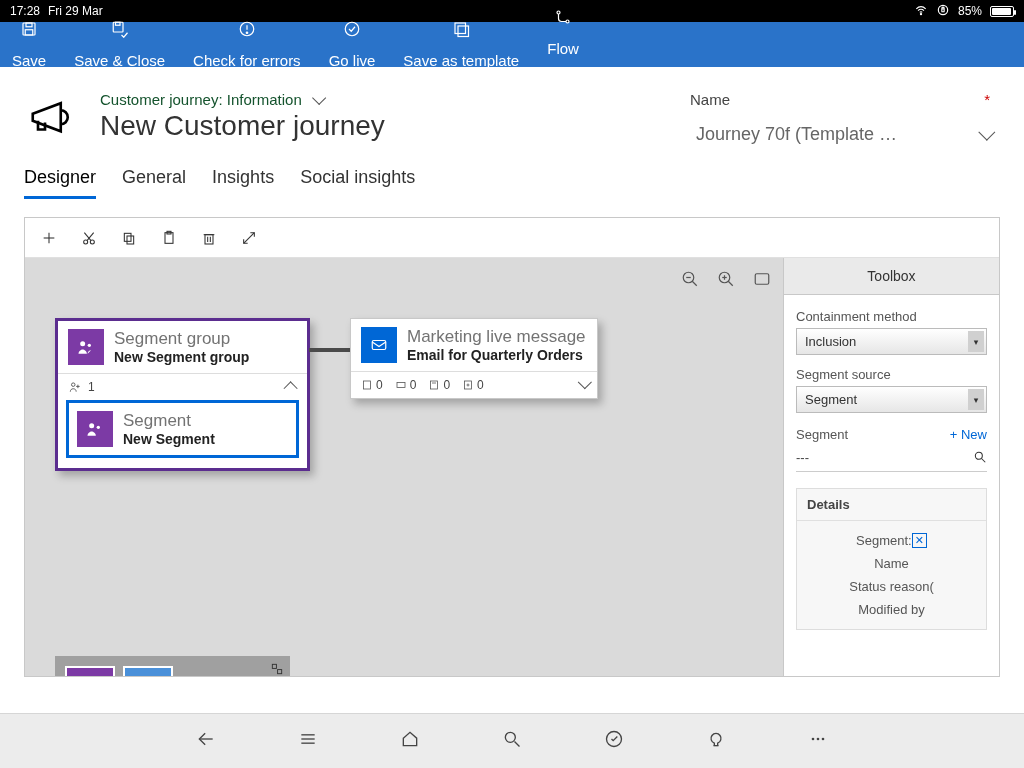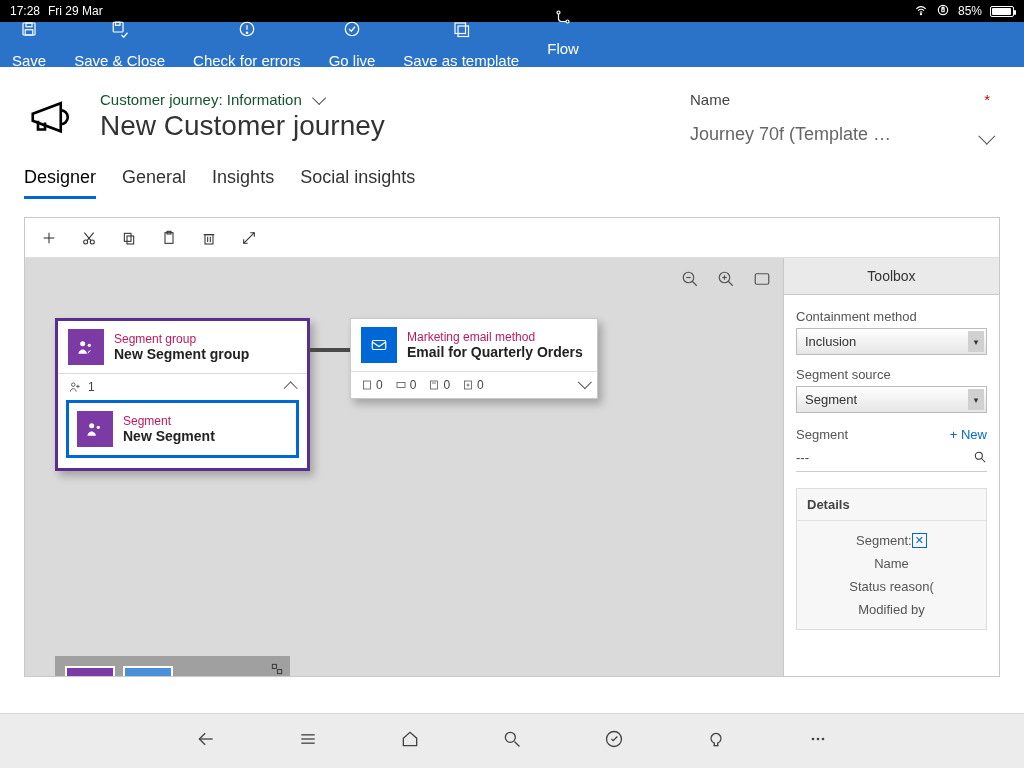--- a/index.html
+++ b/index.html
@@ -32,21 +32,21 @@
 }
 .megaphone { width: 56px; height: 56px; flex-shrink: 0; }
 .megaphone svg { width: 56px; height: 56px; }
 .head-left { flex: 1; }
 .breadcrumb { font-size: 15px; color: #14532d; display:flex; align-items:center; gap:10px;}
 .bc-chev { width:10px; height:10px; border-right:1.5px solid #555; border-bottom:1.5px solid #555; transform: rotate(45deg) translateY(-3px); display:inline-block;}
 .page-title { font-size: 28px; font-weight: 300; color: #333; margin-top:2px;}
 .head-right { width: 310px; padding-right: 10px; }
 .name-row { display: flex; justify-content: space-between; font-size: 15px; color:#444; }
 .req { color: #c00; }
-.name-value-row { display:flex; justify-content:space-between; align-items:flex-end; margin-top:16px;}
+.name-value-row { display:flex; justify-content:space-between; align-items:center; margin-top:16px;margin-left:6px;}
 .name-value { font-size: 18px; color: #666; }
 .big-chev { width:12px; height:12px; border-right:1.5px solid #555; border-bottom:1.5px solid #555; transform: rotate(45deg) translateY(-4px); display:inline-block;}
 
 .tabs { display: flex; gap: 26px; padding: 10px 24px 0 24px; font-size: 18px; }
 .tab { padding-bottom: 8px; cursor: pointer; color:#333;}
 .tab.active { border-bottom: 3px solid #0067d6; color:#000;}
 
 .designer-wrap {
   margin: 18px 24px 0 24px; border: 1px solid #c8c8c8; height: 460px;
   display: flex; flex-direction: column; overflow:hidden;
@@ -66,21 +66,21 @@
 .zoom-controls .zicon { cursor:pointer; color:#555;}
 
 .segblock {
   position:absolute; left:30px; top:60px; width:255px;
   border:3px solid #5b2d8f; background:#fff;
   box-shadow: 4px 5px 8px rgba(0,0,0,0.25);
 }
 .seg-head { display:flex; align-items:center; gap:10px; padding:8px 10px;}
 .seg-icon { width:36px; height:36px; background:#7c3aa5; display:flex; align-items:center; justify-content:center;}
 .seg-icon svg { width:20px; height:20px; fill:#fff; }
-.seg-titles .type { font-size:12px; color:#be185d;}
+.seg-titles .type { font-size:17px; color:#737373;}
 .seg-titles .name { font-size:14px; color:#222; font-weight:600;}
 .seg-countrow { display:flex; align-items:center; justify-content:space-between; padding:6px 10px; border-top:1px solid #ddd;}
 .seg-countrow .left { display:flex; align-items:center; gap:6px; font-size:12px; color:#444;}
 .seg-countrow svg { width:14px; height:14px;}
 .chev-up { width:10px; height:10px; border-right:1.5px solid #555; border-bottom:1.5px solid #555; transform: rotate(-135deg) translateY(-2px); display:inline-block;}
 .segchild {
   margin:0 8px 10px 8px; border:3px solid #0067d6; background:#fff; display:flex; align-items:center; gap:10px; padding:8px;
 }
 .segchild .seg-icon { background:#7c3aa5;}
 .connector {
@@ -373,21 +373,21 @@
 
       <div class="emailblock">
         <div class="email-head">
           <div class="email-icon">
             <svg viewBox="0 0 24 24">
                 <rect x="3" y="6" width="18" height="12" rx="2" fill="none" stroke="#fff" stroke-width="1.6"></rect>
                 <path d="M3 8l9 6 9-6" fill="none" stroke="#fff" stroke-width="1.6"></path>
               </svg>
           </div>
           <div class="seg-titles">
-            <div class="type">Marketing email method</div>
+            <div class="type">Marketing live message</div>
             <div class="name">Email for Quarterly Orders</div>
           </div>
         </div>
         <div class="email-countrow">
           <div class="counts">
             <span>
                 <svg viewBox="0 0 24 24" fill="none" stroke="#555" stroke-width="1.6">
                   <rect x="5" y="4" width="14" height="16"></rect>
                 </svg>
                 <span>0</span>

